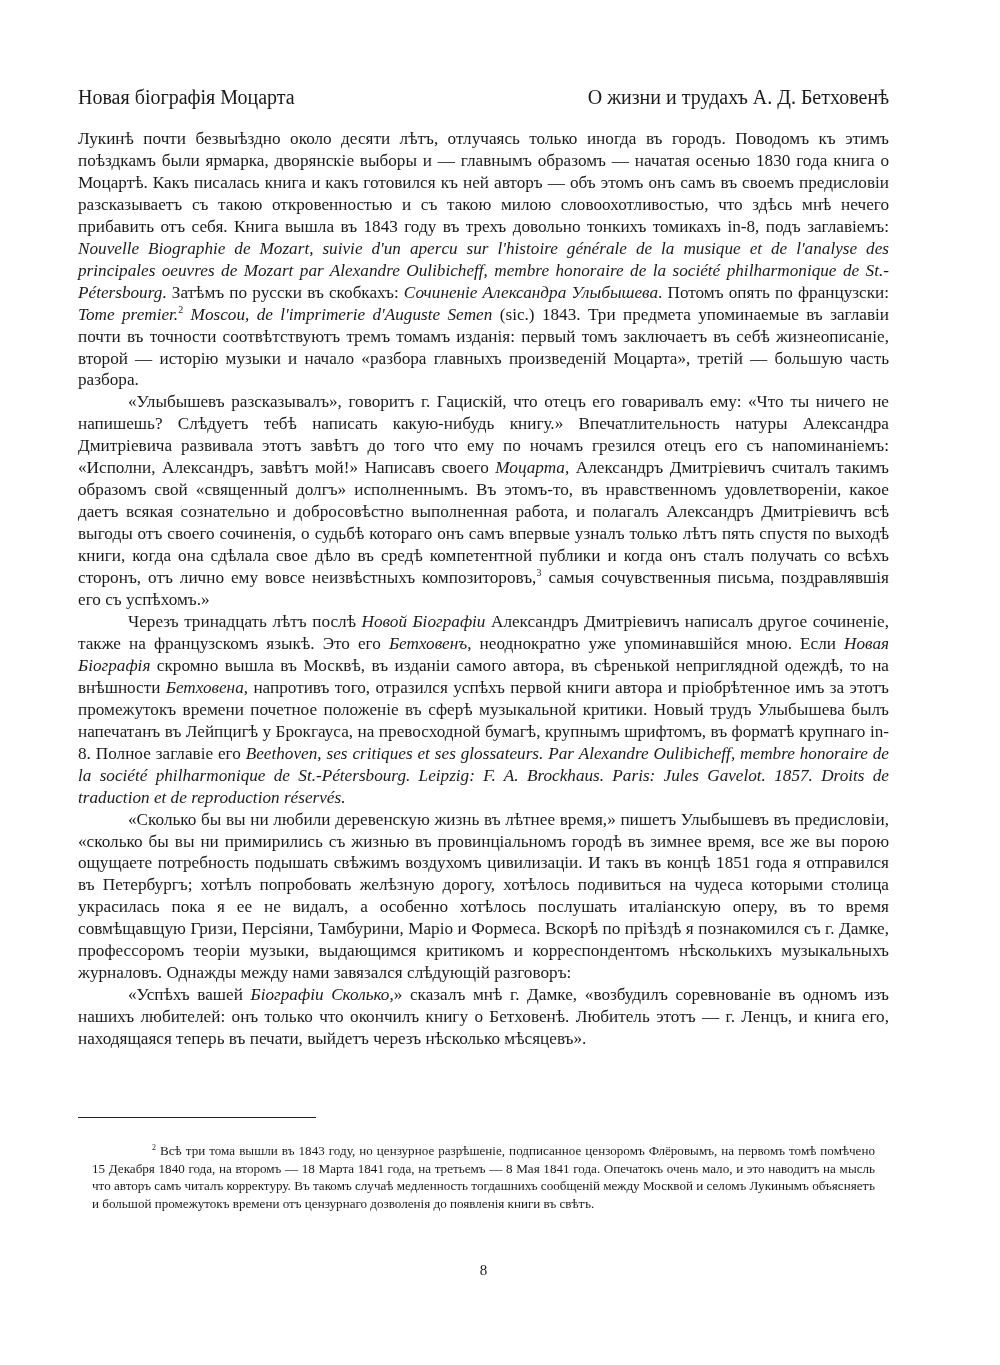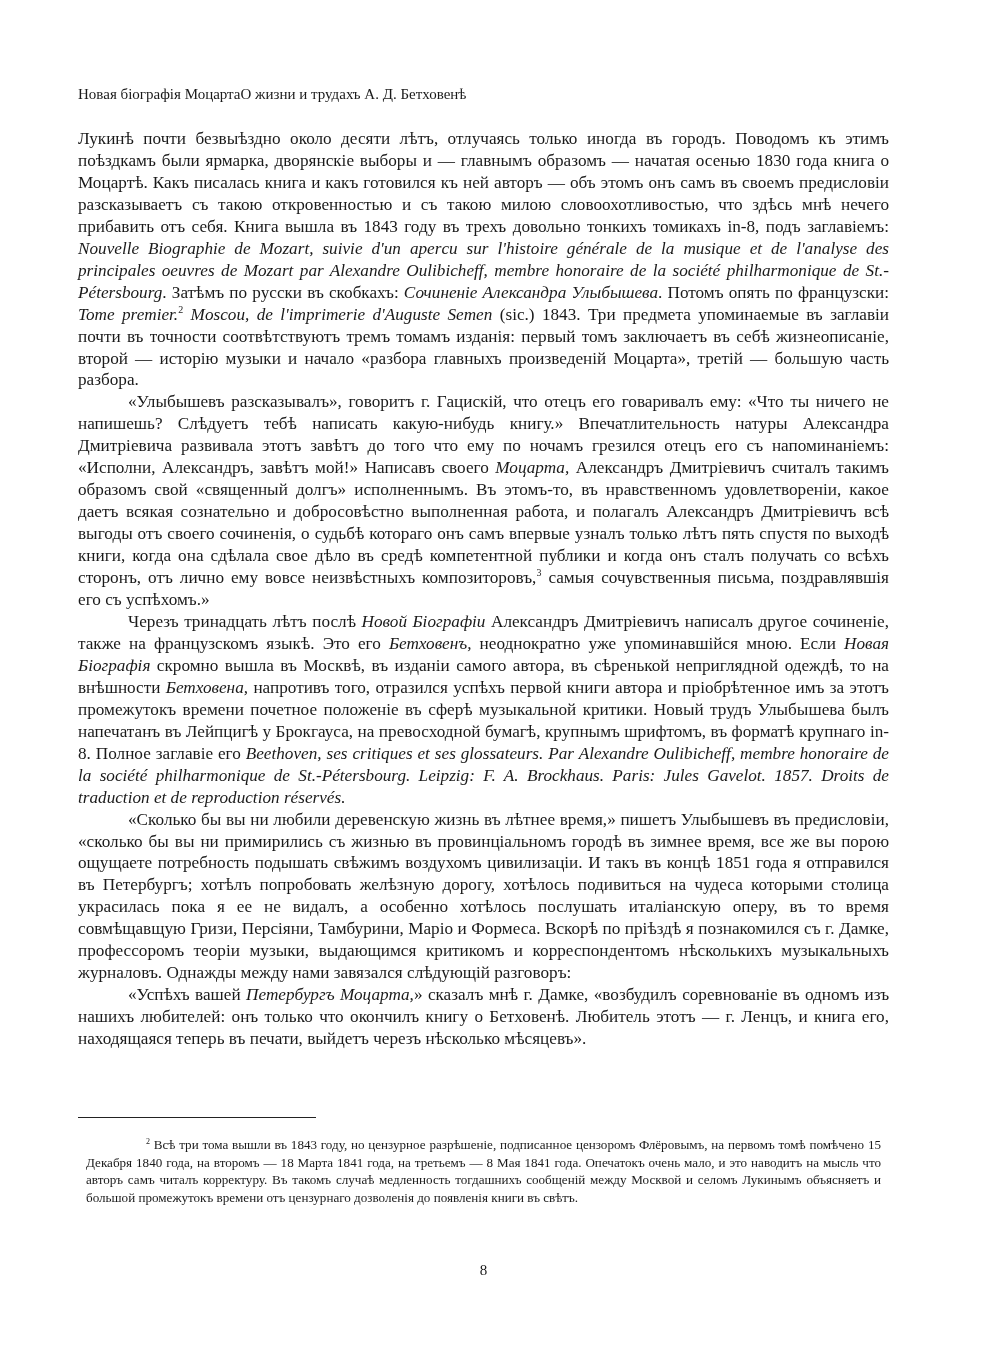--- a/index.html
+++ b/index.html
@@ -1,50 +1,50 @@
 <!DOCTYPE html>
 <html><head>
 <meta charset="utf-8">
 <style>
   html, body { margin: 0; padding: 0; background: #ffffff; }
   body { width: 1000px; height: 1365px; position: relative; overflow: hidden;
          font-family: "Liberation Serif", "DejaVu Serif", serif; color: #1a1a1a; }
   .page { position: absolute; left: 78px; top: 0; width: 811px; }
   .running-head { position: absolute; top: 86px; left: 0; width: 811px; height: 20px;
-                  font-size: 15px; display: flex; justify-content: flex-start; }
+                  font-size: 20px; display: flex; justify-content: space-between; }
   .body-text { position: absolute; top: 128px; left: 0; width: 811px;
                font-size: 17.2px; line-height: 21.95px; text-align: justify; }
   .body-text p { margin: 0; }
   .body-text p.indent { text-indent: 50px; }
   .body-text em { }
   sup { font-size: 10px; line-height: 0; vertical-align: 7px; }
   .fn-rule { position: absolute; top: 1117px; left: 0; width: 238px; height: 0;
              border-top: 1px solid #222; }
   .footnotes { position: absolute; top: 1128px; left: 0; width: 811px;
                font-size: 13.1px; line-height: 17.6px; text-align: justify; }
-  .footnotes p { margin: 8px; text-indent: 60px; }
+  .footnotes p { margin: 14px; text-indent: 60px; }
   .footnotes sup { font-size: 8px; vertical-align: 5px; }
   .page-number { position: absolute; top: 1262px; left: 0; width: 811px; text-align: center;
                  font-size: 15px; }
 </style>
 </head>
 <body>
 
 <div class="page">
   <div class="running-head">
     <span>Новая біографія Моцарта</span>
     <span>О жизни и трудахъ А. Д. Бетховенѣ</span>
   </div>
 
   <div class="body-text">
     <p>Лукинѣ почти безвыѣздно около десяти лѣтъ, отлучаясь только иногда въ городъ. Поводомъ къ этимъ поѣздкамъ были ярмарка, дворянскіе выборы и — главнымъ образомъ — начатая осенью 1830 года книга о Моцартѣ. Какъ писалась книга и какъ готовился къ ней авторъ — объ этомъ онъ самъ въ своемъ предисловіи разсказываетъ съ такою откровенностью и съ такою милою словоохотливостью, что здѣсь мнѣ нечего прибавить отъ себя. Книга вышла въ 1843 году въ трехъ довольно тонкихъ томикахъ in-8, подъ заглавіемъ: <em>Nouvelle Biographie de Mozart, suivie d'un aperсu sur l'histoire générale de la musique et de l'analyse des principales oeuvres de Mozart par Alexandre Oulibicheff, membre honoraire de la société philharmonique de St.-Pétersbourg</em>. Затѣмъ по русски въ скобкахъ: <em>Сочиненіе Александра Улыбышева</em>. Потомъ опять по французски: <em>Tome premier.</em><sup>2</sup> <em>Moscou, de l'imprimerie d'Auguste Semen</em> (sic.) 1843. Три предмета упоминаемые въ заглавіи почти въ точности соотвѣтствуютъ тремъ томамъ изданія: первый томъ заключаетъ въ себѣ жизнеописаніе, второй — исторію музыки и начало «разбора главныхъ произведеній Моцарта», третій — большую часть разбора.</p>
     <p class="indent">«Улыбышевъ разсказывалъ», говоритъ г. Гацискій, что отецъ его говаривалъ ему: «Что ты ничего не напишешь? Слѣдуетъ тебѣ написать какую-нибудь книгу.» Впечатлительность натуры Александра Дмитріевича развивала этотъ завѣтъ до того что ему по ночамъ грезился отецъ его съ напоминаніемъ: «Исполни, Александръ, завѣтъ мой!» Написавъ своего <em>Моцарта,</em> Александръ Дмитріевичъ считалъ такимъ образомъ свой «священный долгъ» исполненнымъ. Въ этомъ-то, въ нравственномъ удовлетвореніи, какое даетъ всякая сознательно и добросовѣстно выполненная работа, и полагалъ Александръ Дмитріевичъ всѣ выгоды отъ своего сочиненія, о судьбѣ котораго онъ самъ впервые узналъ только лѣтъ пять спустя по выходѣ книги, когда она сдѣлала свое дѣло въ средѣ компетентной публики и когда онъ сталъ получать со всѣхъ сторонъ, отъ лично ему вовсе неизвѣстныхъ композиторовъ,<sup>3</sup> самыя сочувственныя письма, поздравлявшія его съ успѣхомъ.»</p>
     <p class="indent">Черезъ тринадцать лѣтъ послѣ <em>Новой Біографіи</em> Александръ Дмитріевичъ написалъ другое сочиненіе, также на французскомъ языкѣ. Это его <em>Бетховенъ,</em> неоднократно уже упоминавшійся мною. Если <em>Новая Біографія</em> скромно вышла въ Москвѣ, въ изданіи самого автора, въ сѣренькой неприглядной одеждѣ, то на внѣшности <em>Бетховена,</em> напротивъ того, отразился успѣхъ первой книги автора и пріобрѣтенное имъ за этотъ промежутокъ времени почетное положеніе въ сферѣ музыкальной критики. Новый трудъ Улыбышева былъ напечатанъ въ Лейпцигѣ у Брокгауса, на превосходной бумагѣ, крупнымъ шрифтомъ, въ форматѣ крупнаго in-8. Полное заглавіе его <em>Beethoven, ses critiques et ses glossateurs. Par Alexandre Oulibicheff, membre honoraire de la société philharmonique de St.-Pétersbourg. Leipzig: F. A. Brockhaus. Paris: Jules Gavelot. 1857. Droits de traduction et de reproduction réservés.</em></p>
     <p class="indent">«Сколько бы вы ни любили деревенскую жизнь въ лѣтнее время,» пишетъ Улыбышевъ въ предисловіи, «сколько бы вы ни примирились съ жизнью въ провинціальномъ городѣ въ зимнее время, все же вы порою ощущаете потребность подышать свѣжимъ воздухомъ цивилизаціи. И такъ въ концѣ 1851 года я отправился въ Петербургъ; хотѣлъ попробовать желѣзную дорогу, хотѣлось подивиться на чудеса которыми столица украсилась пока я ее не видалъ, а особенно хотѣлось послушать италіанскую оперу, въ то время совмѣщавщую Гризи, Персіяни, Тамбурини, Маріо и Формеса. Вскорѣ по пріѣздѣ я познакомился съ г. Дамке, профессоромъ теоріи музыки, выдающимся критикомъ и корреспондентомъ нѣсколькихъ музыкальныхъ журналовъ. Однажды между нами завязался слѣдующій разговоръ:</p>
-    <p class="indent">«Успѣхъ вашей <em>Петербургъ Моцарта,</em>» сказалъ мнѣ г. Дамке, «возбудилъ соревнованіе въ одномъ изъ нашихъ любителей: онъ только что окончилъ книгу о Бетховенѣ. Любитель этотъ — г. Ленцъ, и книга его, находящаяся теперь въ печати, выйдетъ черезъ нѣсколько мѣсяцевъ».</p>
+    <p class="indent">«Успѣхъ вашей <em>Біографіи Сколько,</em>» сказалъ мнѣ г. Дамке, «возбудилъ соревнованіе въ одномъ изъ нашихъ любителей: онъ только что окончилъ книгу о Бетховенѣ. Любитель этотъ — г. Ленцъ, и книга его, находящаяся теперь въ печати, выйдетъ черезъ нѣсколько мѣсяцевъ».</p>
   </div>
 
   <div class="fn-rule"></div>
 
   <div class="footnotes">
     <p><sup>2</sup> <span>Всѣ три тома вышли въ 1843 году, но цензурное разрѣшеніе, подписанное цензоромъ Флёровымъ, на первомъ томѣ помѣчено 15 Декабря 1840 года, на второмъ — 18 Марта 1841 года, на третьемъ — 8 Мая 1841 года. Опечатокъ очень мало, и это наводитъ на мысль что авторъ самъ читалъ корректуру. Въ такомъ случаѣ медленность тогдашнихъ сообщеній между Москвой и селомъ Лукинымъ объясняетъ и большой промежутокъ времени отъ цензурнаго дозволенія до появленія книги въ свѣтъ.</span></p>
   </div>
 
   <div class="page-number">8</div>
 </div>

